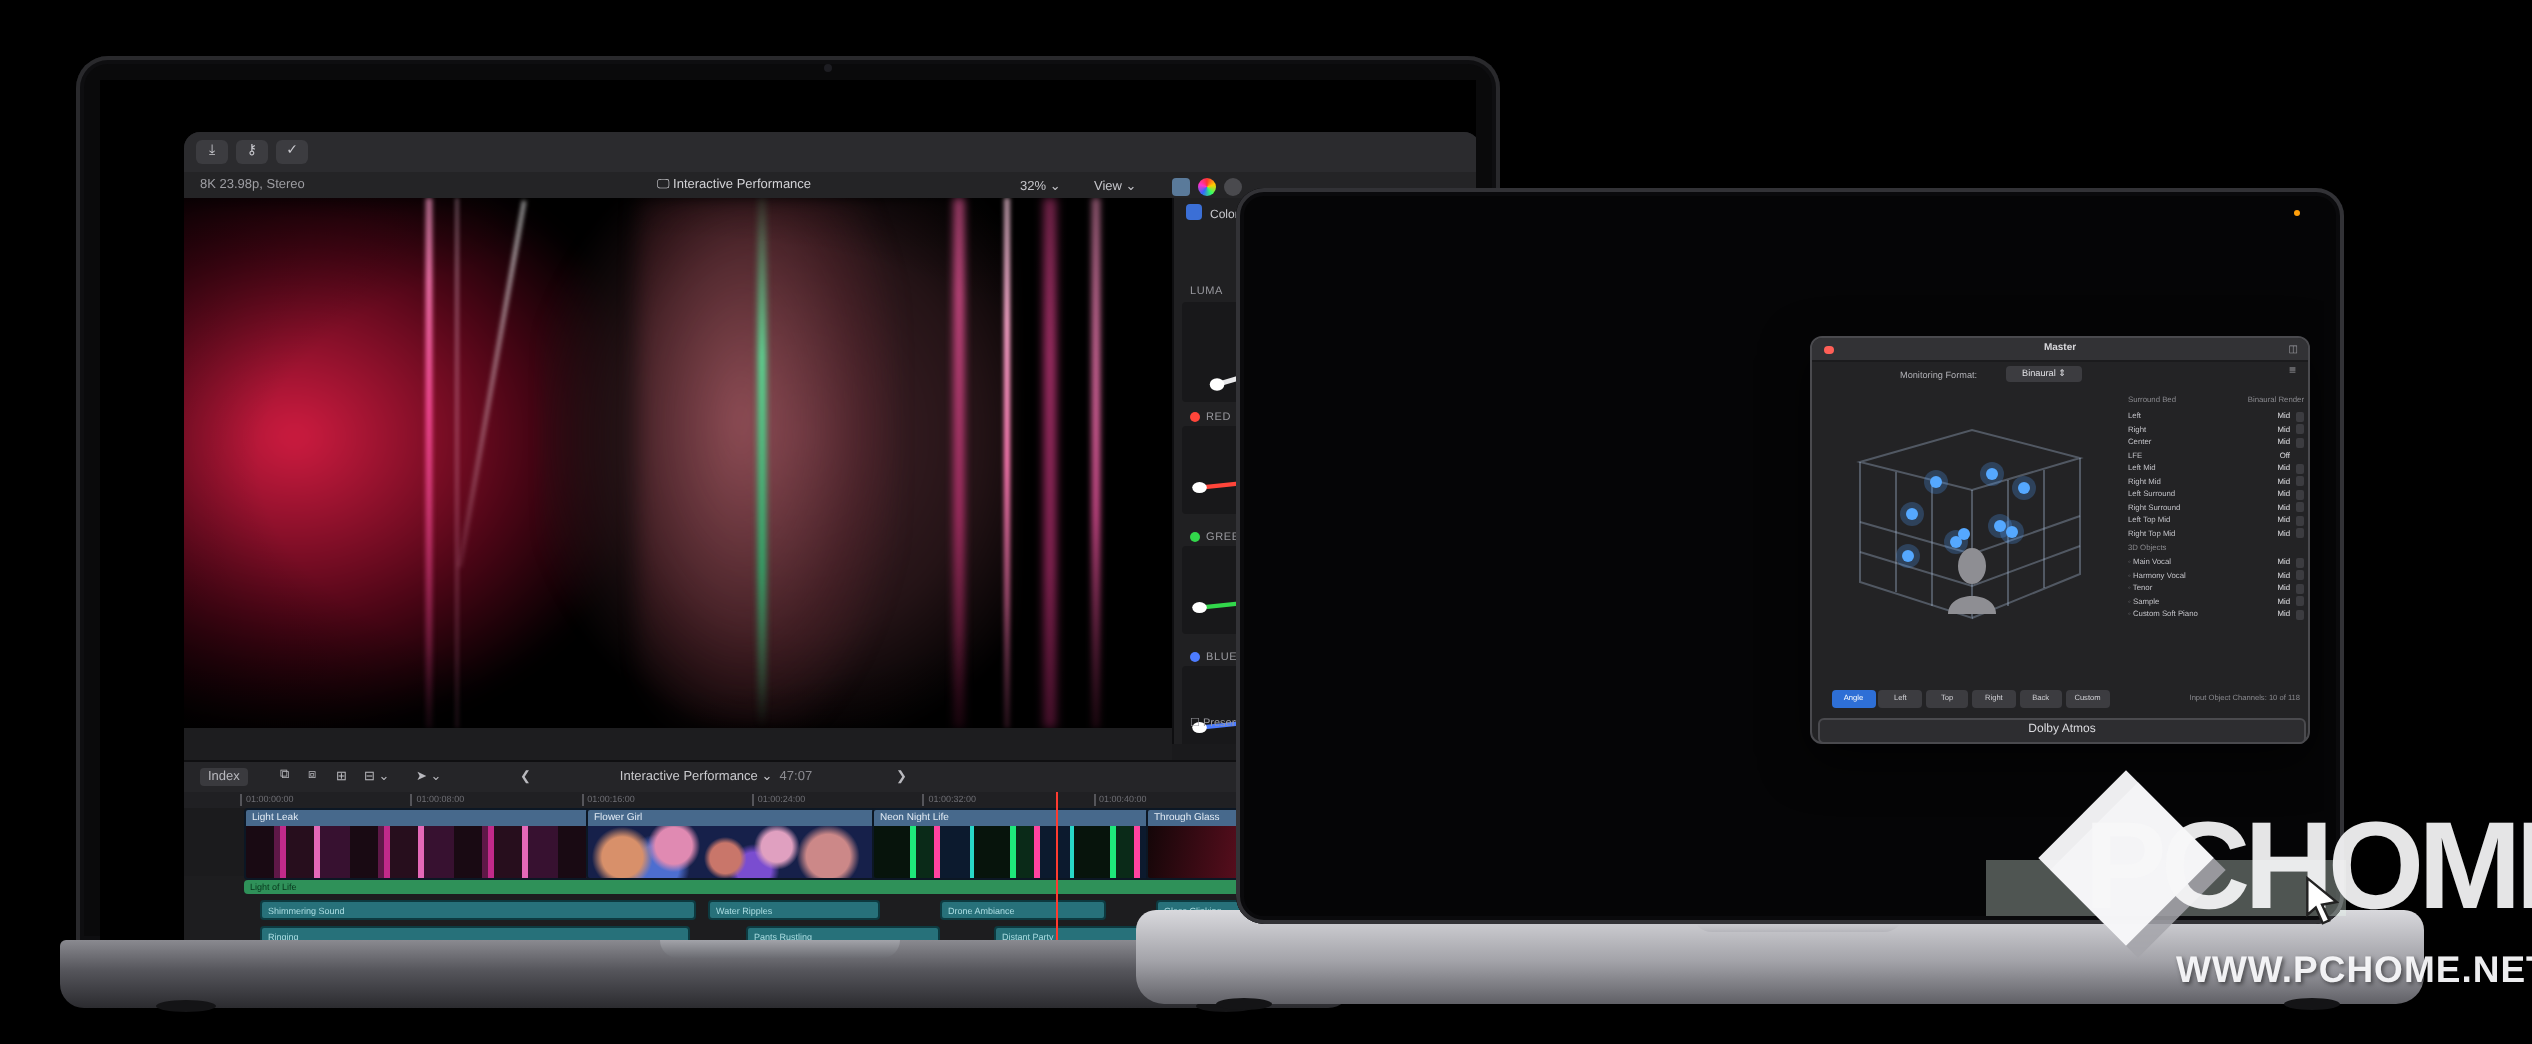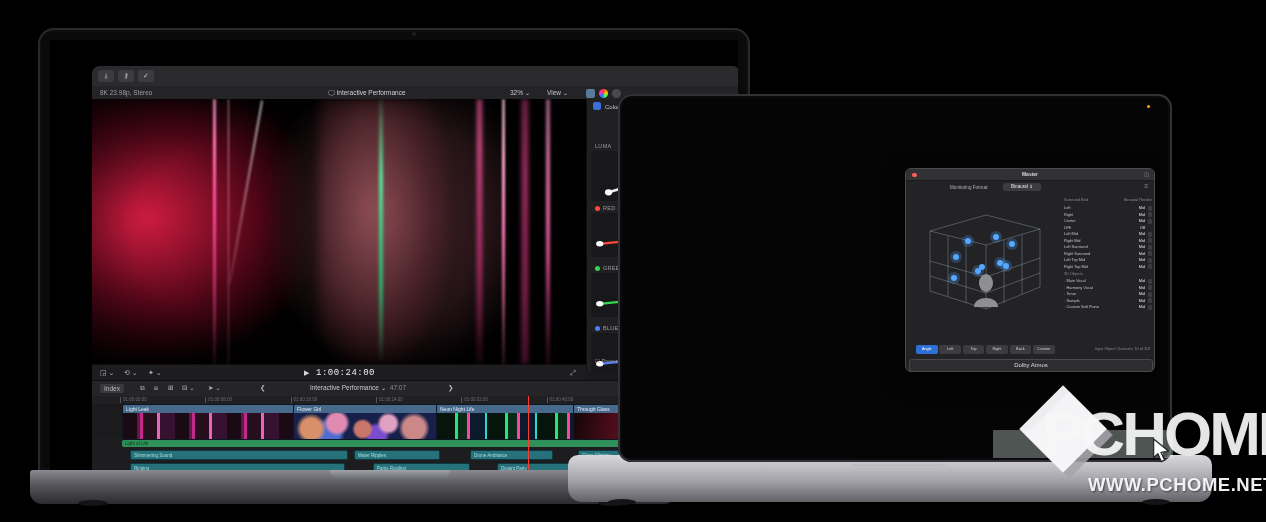--- a/index.html
+++ b/index.html
@@ -191,28 +191,20 @@
           <div class="vx" style="left:27.5%;width:1.5px;background:linear-gradient(rgba(255,200,225,.8),rgba(255,120,180,.25));filter:blur(1px)"></div>
           <div class="vx" style="left:31%;width:2px;height:70%;background:linear-gradient(rgba(255,255,255,.75),rgba(255,160,200,.15));transform:rotate(10deg);filter:blur(1px)"></div>
           <div class="vx" style="left:58%;width:4px;background:linear-gradient(rgba(120,255,170,.1),#59e89b 30%,#2fae6c 70%,transparent);filter:blur(1.5px)"></div>
           <div class="vx" style="left:78%;width:5px;background:linear-gradient(#e85a9a,#b0306a 60%,rgba(120,20,60,.3));filter:blur(2px)"></div>
           <div class="vx" style="left:83%;width:3px;background:linear-gradient(#ffd0e4,#ff7ab4 50%,rgba(255,110,170,.2));filter:blur(1px)"></div>
           <div class="vx" style="left:87%;width:6px;background:linear-gradient(#c03a7a,#7a1c4a);filter:blur(2.5px)"></div>
           <div class="vx" style="left:92%;width:4px;background:linear-gradient(#ff9ac8,#d14a8c 60%,rgba(160,40,90,.3));filter:blur(1.5px)"></div>
           <div class="vx" style="left:0;width:100%;background:radial-gradient(ellipse at 50% 50%,transparent 60%,rgba(0,0,0,.55))"></div>
         </div>
 
-        <div id="fcp-vbar">
-          <span class="abs" style="left:8px;top:4px">◲ ⌄</span>
-          <span class="abs" style="left:32px;top:4px">⟲ ⌄</span>
-          <span class="abs" style="left:56px;top:4px">✦ ⌄</span>
-          <span class="abs" style="left:212px;top:3.5px;color:#d8d8dc">▶</span>
-          <span id="fcp-tc" class="abs" style="left:224px;top:3px">1:00:24:00</span>
-          <span class="abs" style="left:478px;top:4px">⤢</span>
-        </div>
 
         <div id="fcp-curves">
           <div class="abs" style="left:6px;top:3px;width:8px;height:8px;background:#3b6fd6;border-radius:2px"></div>
           <span class="abs" style="left:18px;top:4px;font-size:6px;color:#c9c9ce"><span>Color Curves 1</span> ⌄</span>
           <span class="abs" style="left:112px;top:3px;font-size:7px;color:#8e8e93">⊙</span>
           <div id="cv-sections">
               <div class="cv-label" style="top: 44px;">LUMA</div>
               <div class="cv-box" style="top: 52px; height: 50px; color: rgb(232, 232, 234);"><svg width="100%" height="100%" viewBox="0 0 100 40" preserveAspectRatio="none">
                   <line x1="12" y1="33" x2="88" y2="7" stroke="currentColor" stroke-width="2"></line>
                   <circle cx="12" cy="33" r="2.5" fill="#fff"></circle>

